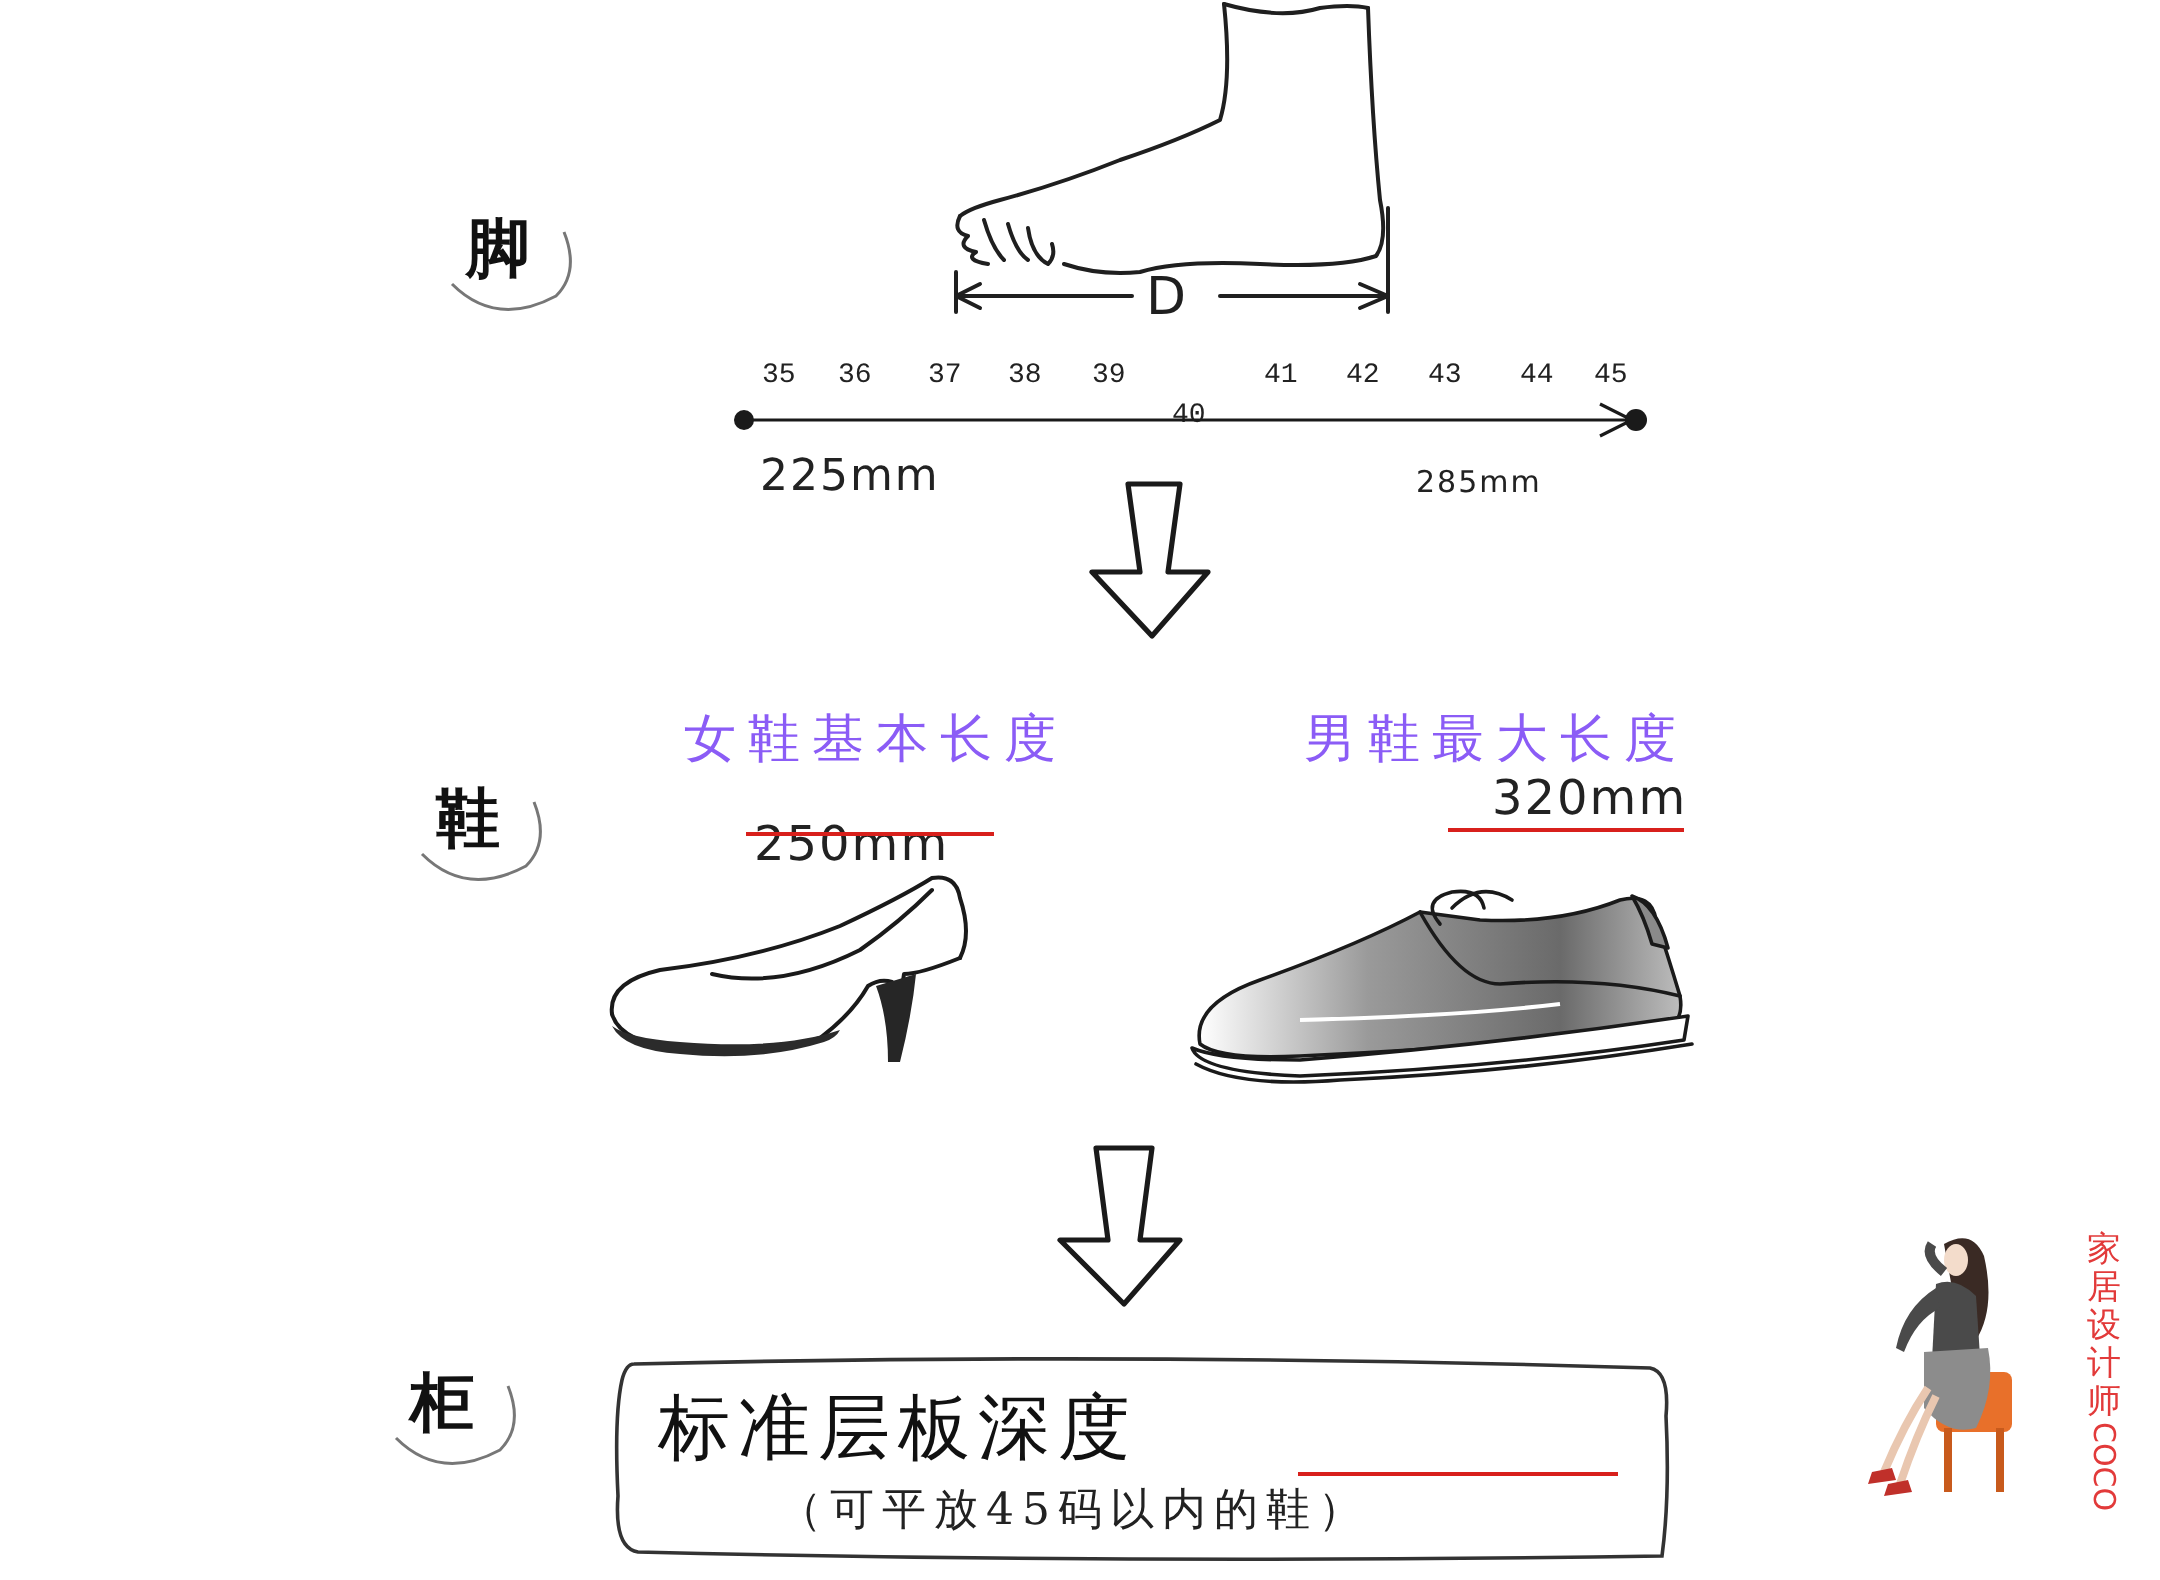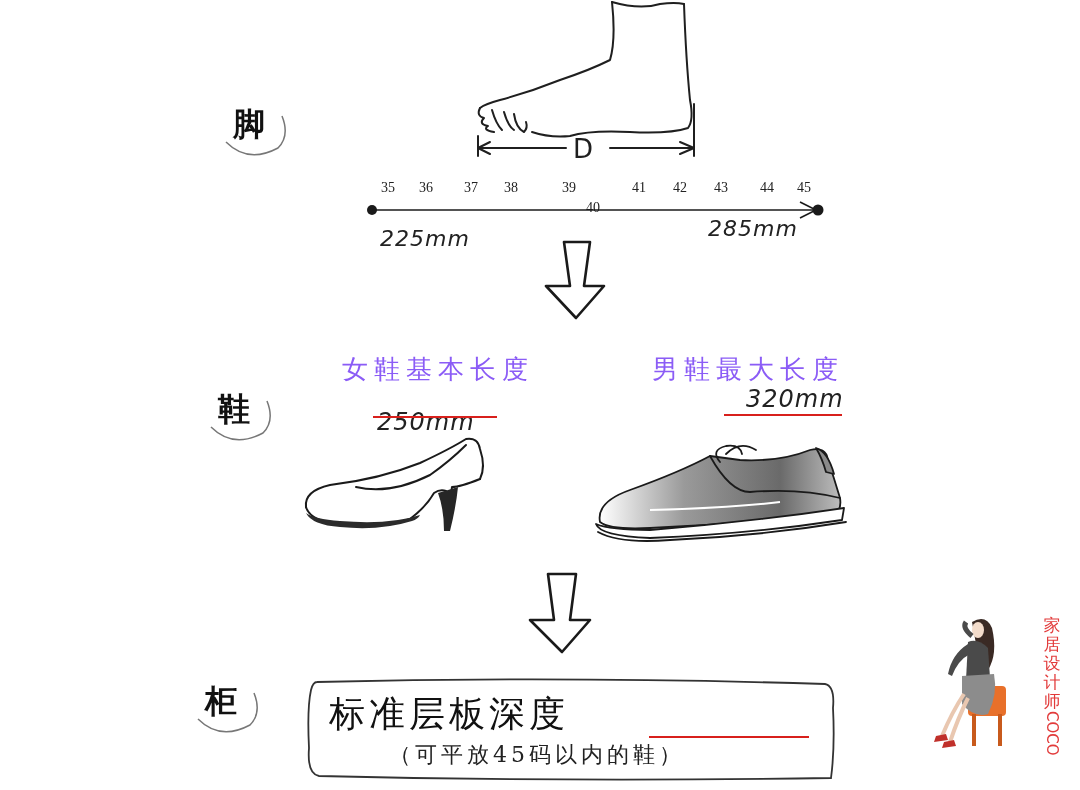--- a/index.html
+++ b/index.html
@@ -4,22 +4,22 @@
   <style>
     html, body { margin: 0; padding: 0; background: #ffffff; }
     body { width: 1080px; height: 790px; position: relative; overflow: hidden;
            font-family: "DejaVu Serif", serif; color: #1a1a1a; }
     .abs { position: absolute; }
     .badge { position: absolute; width: 68px; height: 58px; }
     .badge svg { position: absolute; left: 0; top: 0; }
     .badge .char { position: absolute; left: 0; top: 0; width: 62px; height: 54px;
                    display: flex; align-items: center; justify-content: center;
                    font-family: "DejaVu Serif", serif; font-weight: bold; font-size: 32px; color: #111; }
-    .scale-num { position: absolute; top: 180px; font-family: Liberation Serif, serif; font-size: 14px; color: #222; }
-    .hand { font-family: "DejaVu Sans", sans-serif; font-style: italic; color: #222; letter-spacing: 1px; }
+    .scale-num { position: absolute; top: 180px; font-family: Liberation Mono, monospace; font-size: 14px; color: #222; }
+    .hand { font-family: "DejaVu Sans", sans-serif; color: #222; letter-spacing: 1px; }
     .cn-label { font-family: Liberation Mono, monospace; font-size: 26px; letter-spacing: 6px; color: #8b5cf6; }
     .red-line { position: absolute; height: 1.5px; background: #d8201c; }
     .box { position: absolute; left: 305px; top: 678px; width: 530px; height: 104px; }
     .coco-text { position: absolute; left: 1014px; top: 616px; width: 20px;
                  font-family: "DejaVu Sans", sans-serif; font-size: 17px; color: #e23a3a;
                  line-height: 19px; text-align: center; margin-left: 28px; }
     .coco-text .latin { font-size: 15px; writing-mode: vertical-rl; line-height: 19px; }
   </style>
 </head>
 <body>
@@ -66,36 +66,36 @@
     <path d="M 224 148 L 210 142 M 224 148 L 210 154"></path>
   </g>
 </svg>
 <div class="abs" style="left:573px; top:134px; font-family:'DejaVu Sans', sans-serif; font-size:26px; color:#1f1f1f;">D</div>
 
 <div id="scale-nums">
   <span class="scale-num" style="left:381px;">35</span>
   <span class="scale-num" style="left:419px;text-align:center;">36</span>
   <span class="scale-num" style="left:464px;">37</span>
   <span class="scale-num" style="left:504px;">38</span>
-  <span class="scale-num" style="left:546px;margin-left:16px;">39</span>
+  <span class="scale-num" style="left:546px;">39</span>
   <span class="scale-num" style="left:586px;margin-top:20px;">40</span>
   <span class="scale-num" style="left:632px;">41</span>
   <span class="scale-num" style="left:673px;">42</span>
   <span class="scale-num" style="left:714px;">43</span>
   <span class="scale-num" style="left:760px;">44</span>
   <span class="scale-num" style="left:797px;">45</span>
 </div>
 <svg class="abs" style="left:360px; top:198px;" width="470" height="24">
   <circle cx="12" cy="12" r="5" fill="#1a1a1a"></circle>
   <line x1="12" y1="12" x2="456" y2="12" stroke="#1a1a1a" stroke-width="1.6"></line>
   <path d="M 440 4 L 456 12 L 440 20" fill="none" stroke="#1a1a1a" stroke-width="1.6"></path>
   <circle cx="458" cy="12" r="5.5" fill="#1a1a1a"></circle>
 </svg>
 <div class="abs hand" style="left:380px; top:226px; font-size:22px;">225mm</div>
-<div class="abs hand" style="left:708px; top:216px; font-size:22px;">285mm</div>
+<div class="abs hand" style="left:708px; top:232px; font-size:15px;">285mm</div>
 
 <svg class="abs" style="left:540px; top:238px;" width="74" height="84">
   <path d="M 24 4 L 50 4 L 44 48 L 64 48 L 36 80 L 6 48 L 30 48 Z" fill="none" stroke="#1a1a1a" stroke-width="2.6" stroke-linejoin="round"></path>
 </svg>
 
 <div class="abs cn-label" style="left:342px; top:352px;">女鞋基本长度</div>
 <div class="abs hand" style="left:377px; top:408px; font-size:24px;">250mm</div>
 <div class="red-line" style="left:373px; top:416px; width:124px;"></div>
 
 <div class="abs cn-label" style="left:652px; top:352px;">男鞋最大长度</div>

